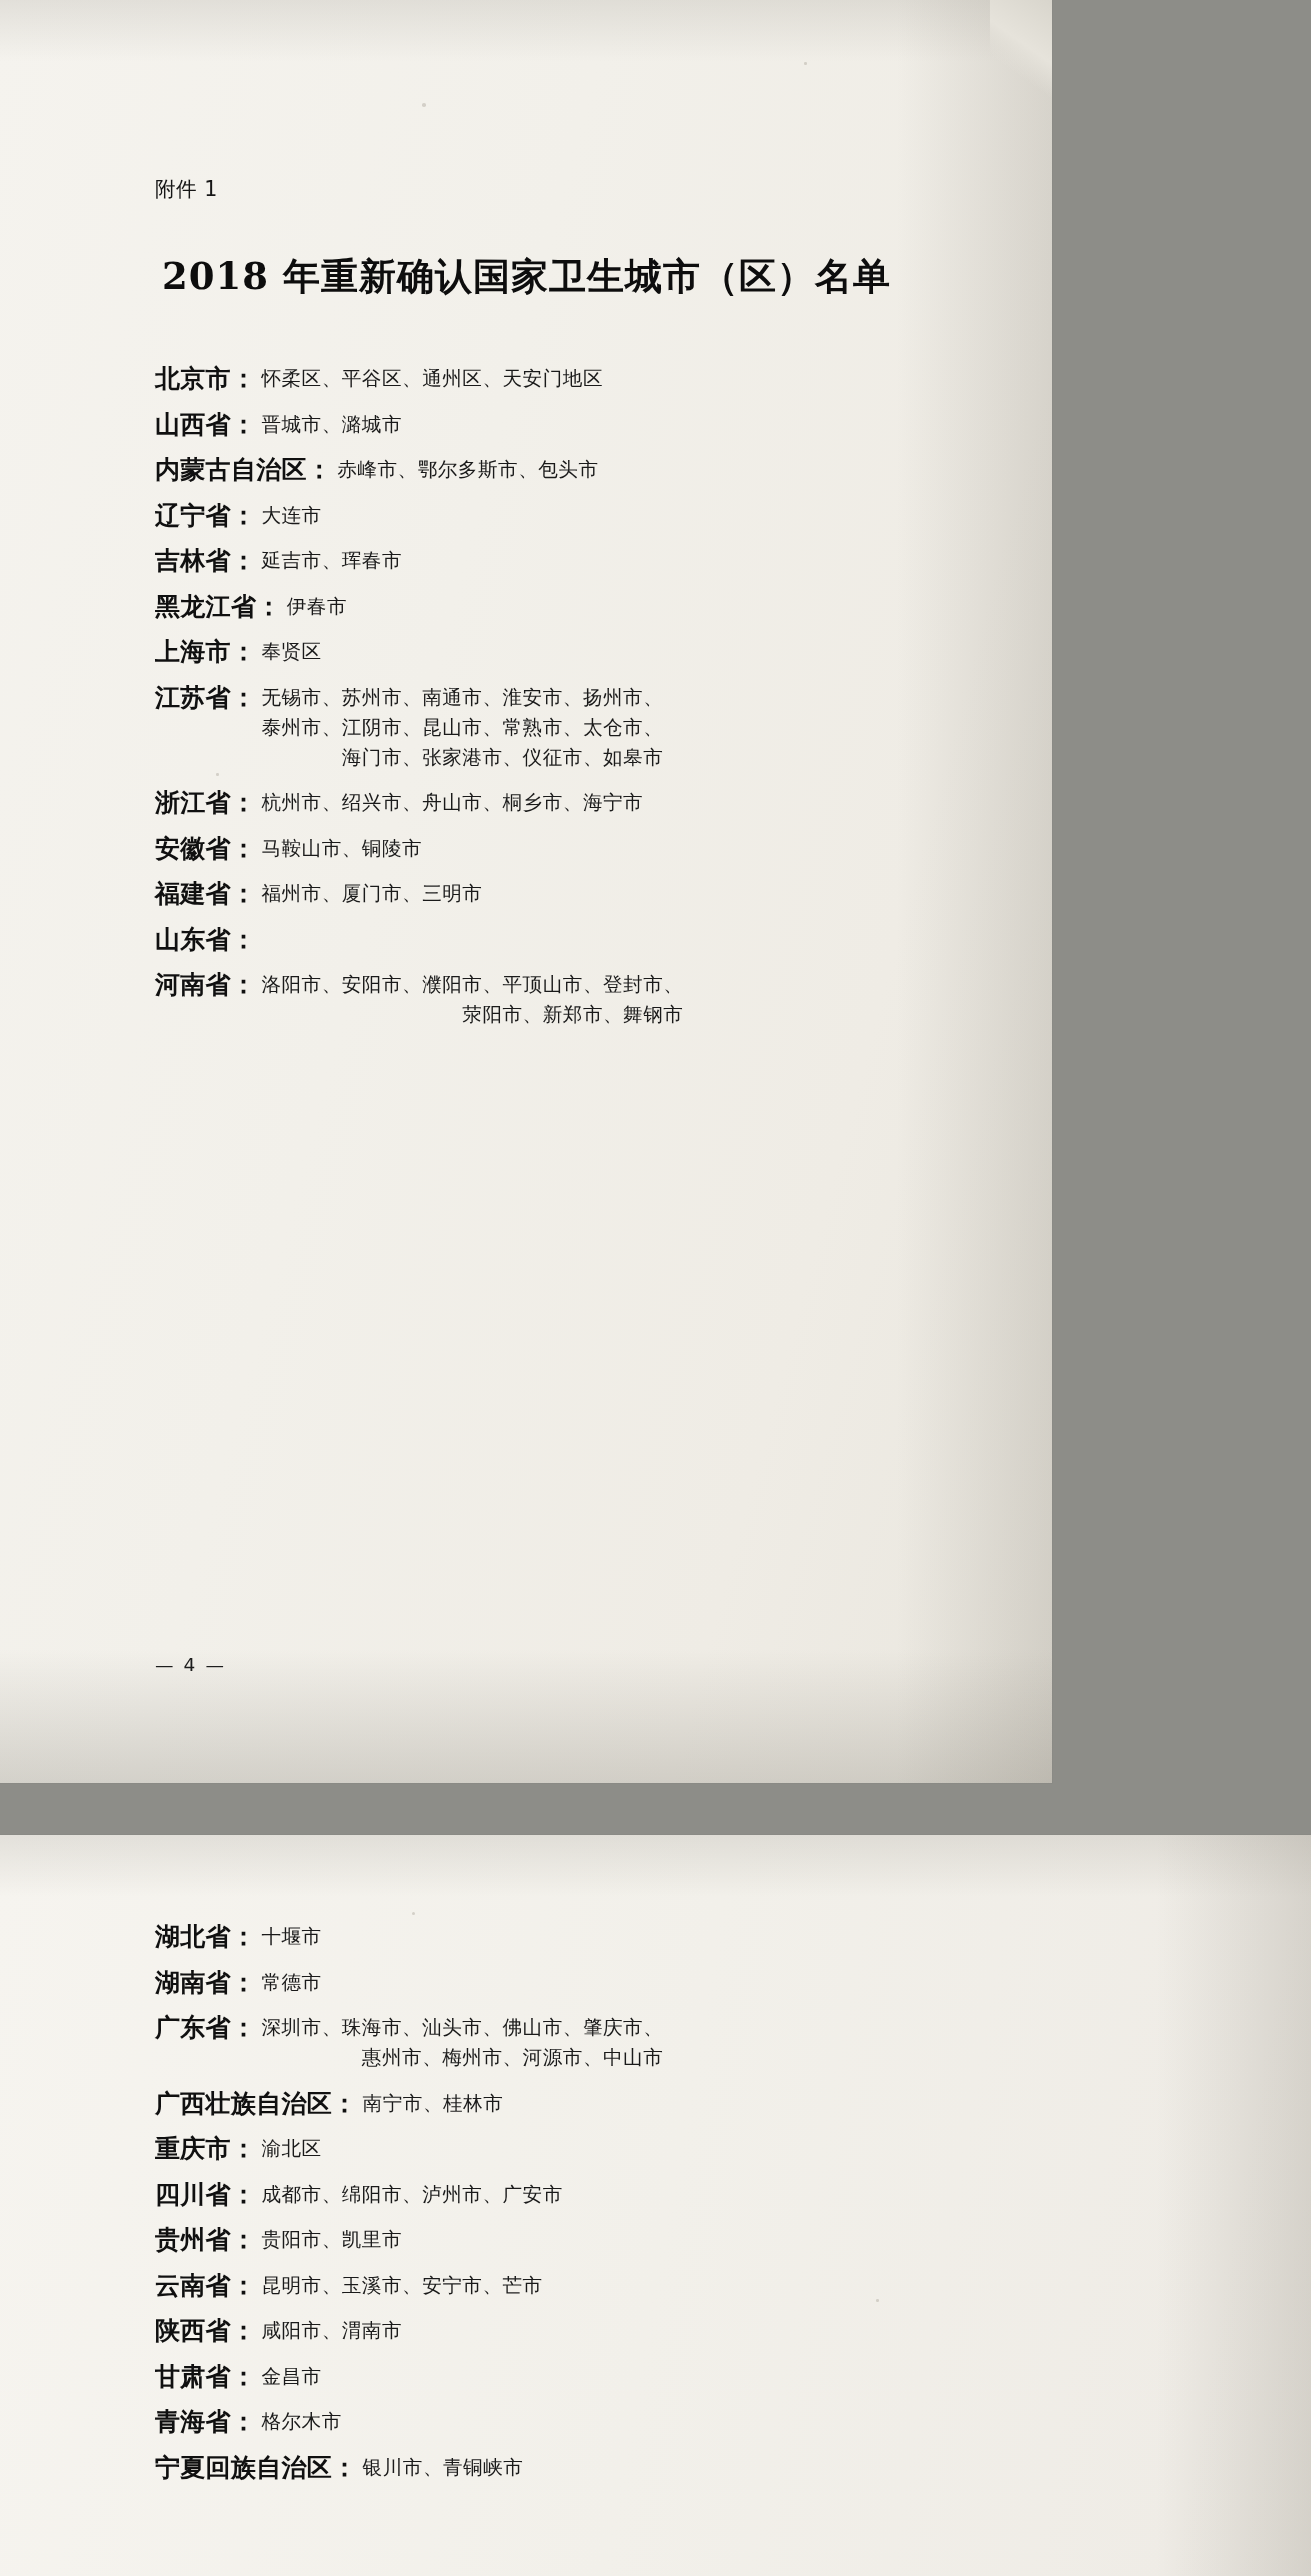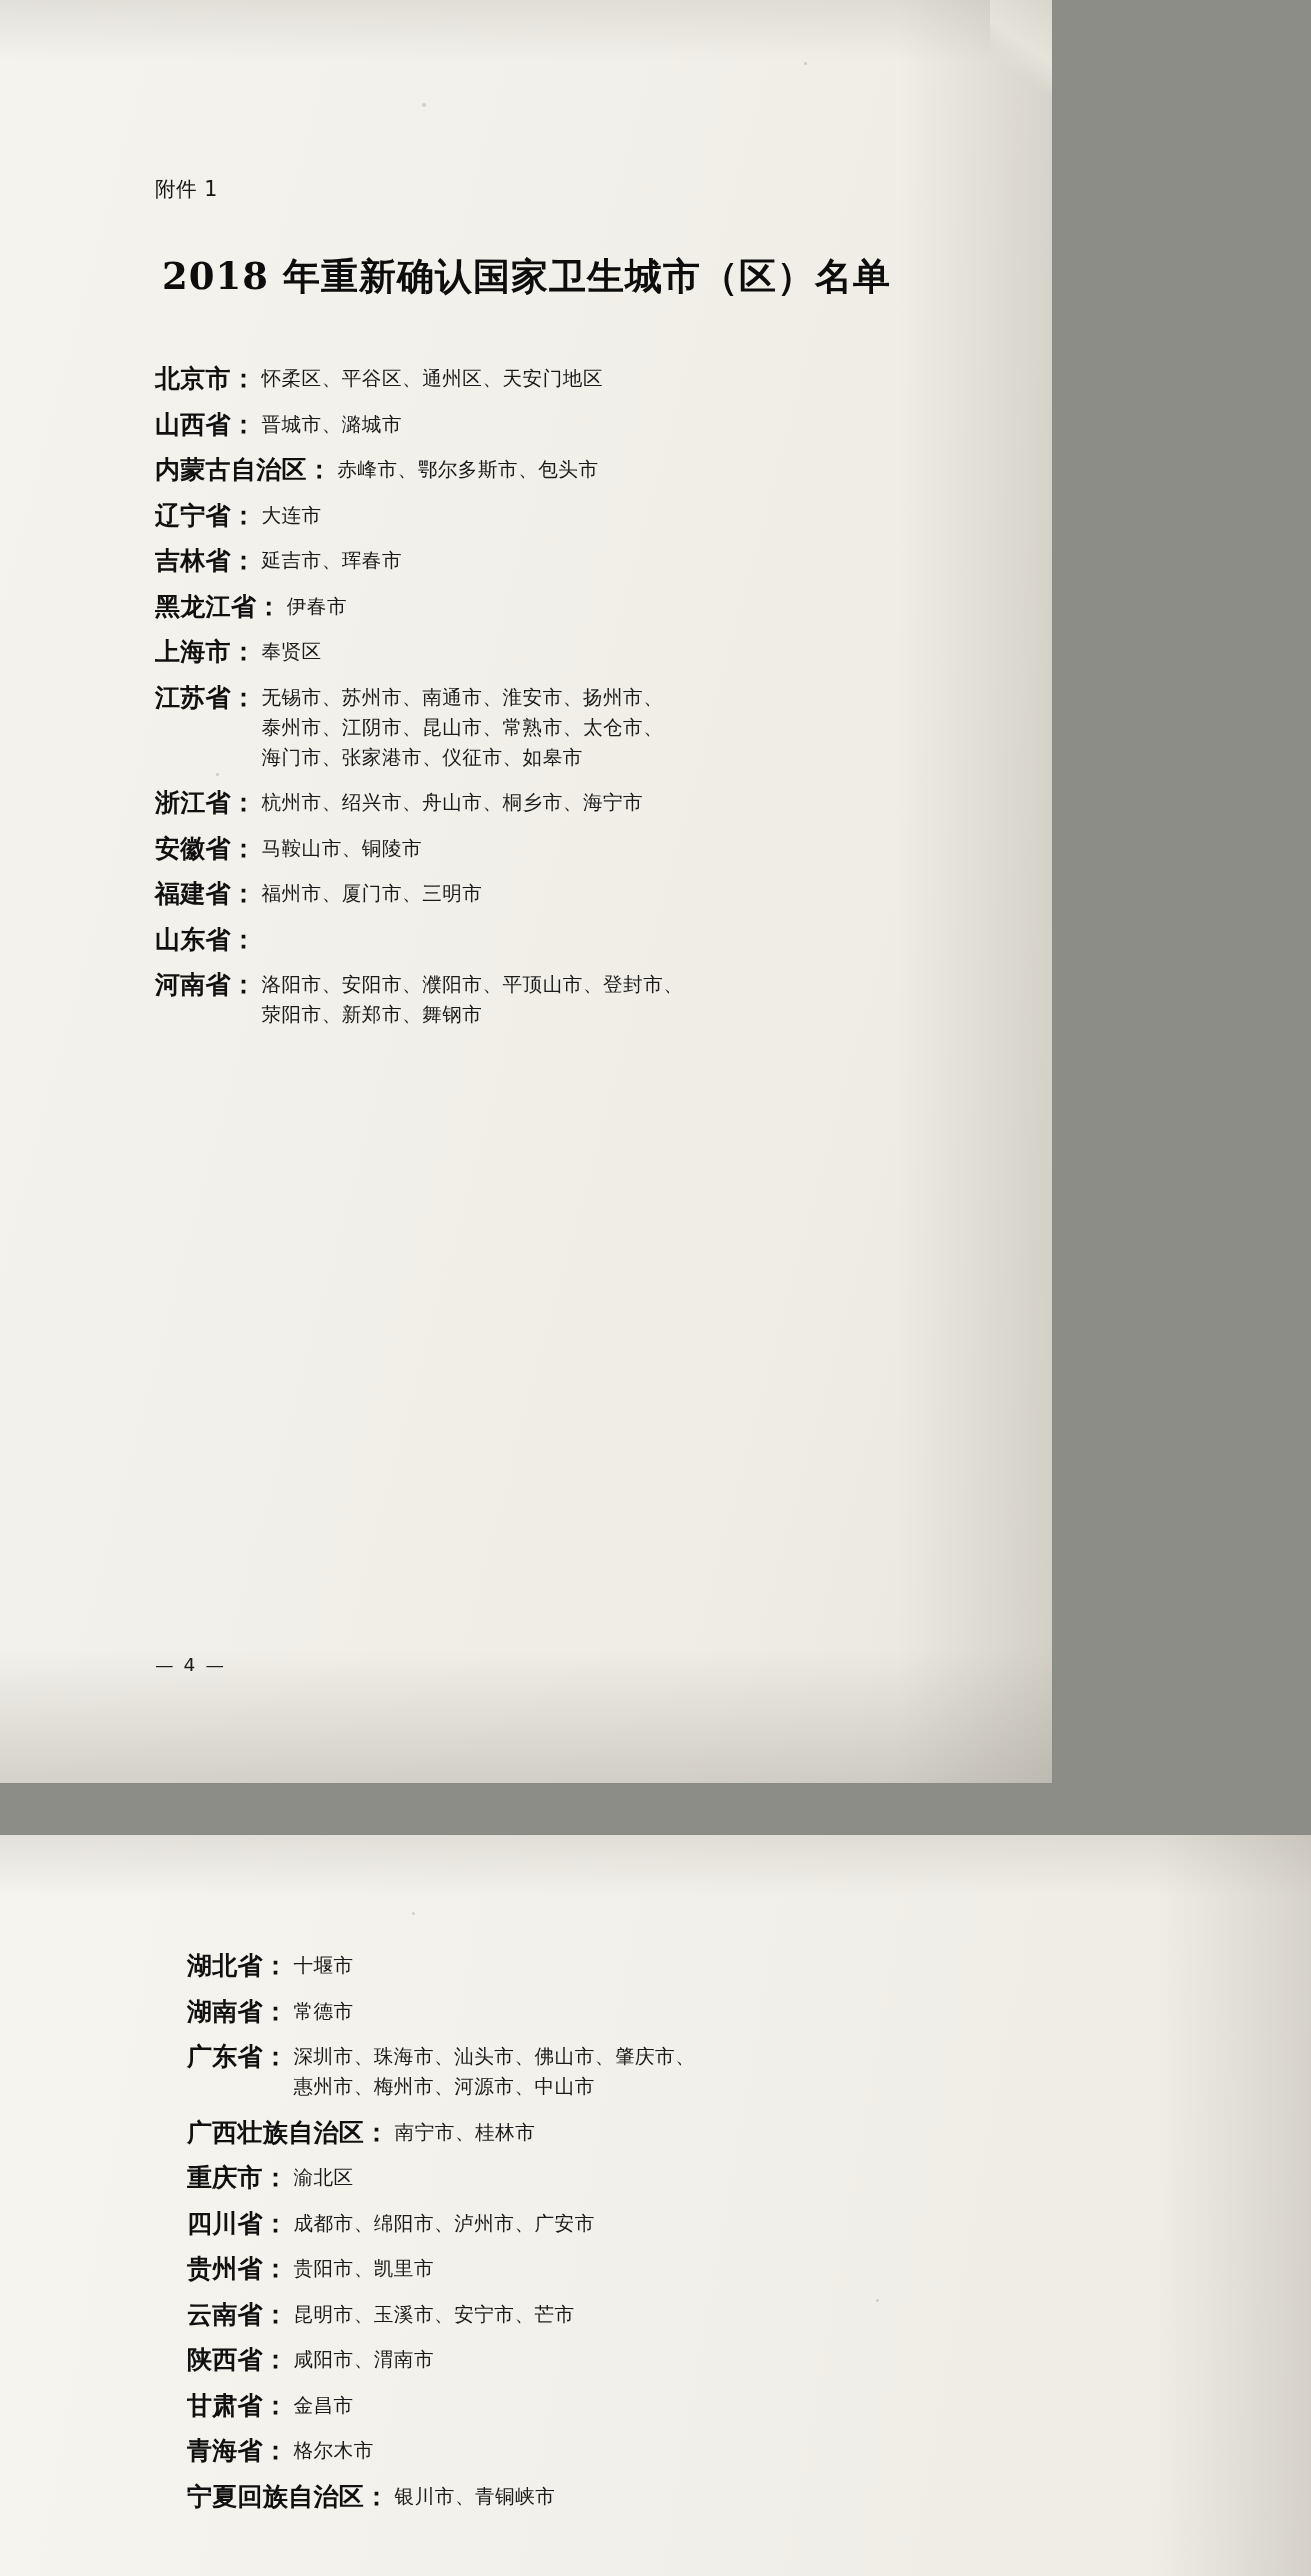--- a/index.html
+++ b/index.html
@@ -115,20 +115,21 @@
     font-family: "DejaVu Sans", "Liberation Sans", sans-serif;
     font-size: 19.6px;
     color: #1a1a1a;
     line-height: 30px;
     letter-spacing: 0.5px;
     margin-left: 5.2px;
   }
   .entry .value .line {
     display: block;
     white-space: nowrap;
+    text-align: right;
   }
 
   .page-number {
     position: absolute;
     font-family: "DejaVu Sans", "Liberation Sans", sans-serif;
     font-size: 18.5px;
     color: #1d1d1d;
     letter-spacing: 2.1px;
   }
   .pn-page1 {
@@ -257,21 +258,21 @@
 
   <div class="gap"></div>
 
   <div class="sheet page2">
     <div class="shade-top"></div>
     <div class="shade-right"></div>
 
     <div class="speck" style="left:412px; top:77px; width:3.1px; height:3.1px;"></div>
     <div class="speck" style="left:876px; top:464px; width:2.6px; height:2.6px;"></div>
 
-    <div class="content" style="padding-top: 116px; margin-left: 32px;">
+    <div class="content" style="padding-top: 87px;">
       <div class="entries">
 
         <div class="entry">
           <span class="label">湖北省：</span>
           <span class="value">
             <span class="line">十堰市</span>
           </span>
         </div>
 
         <div class="entry">

